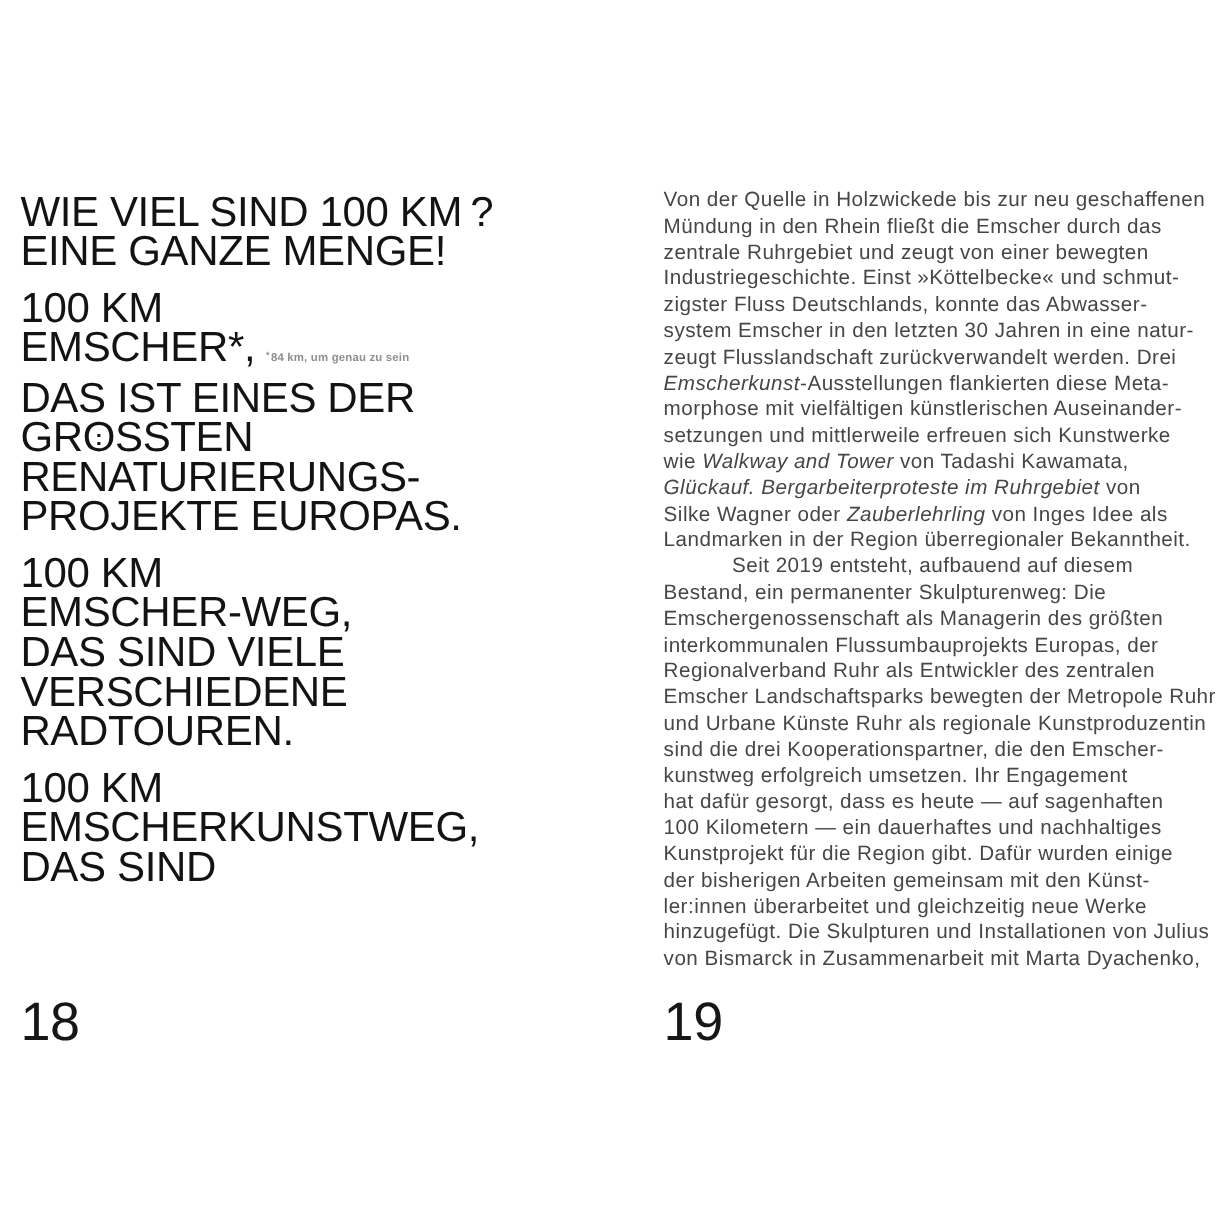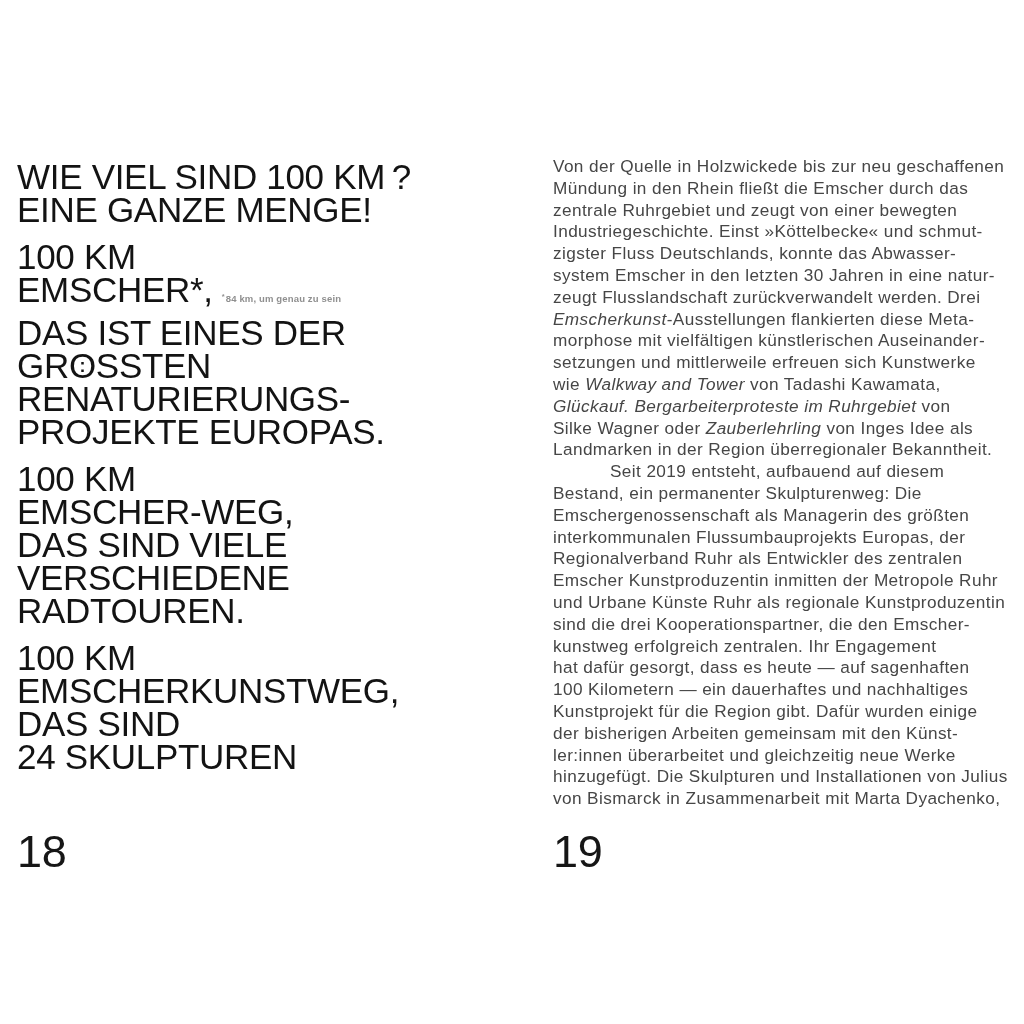--- a/index.html
+++ b/index.html
@@ -73,21 +73,20 @@
         <div class="hl-line">100 KM</div>
         <div class="hl-line">EMSCHER-WEG,</div>
         <div class="hl-line">DAS SIND VIELE</div>
         <div class="hl-line">VERSCHIEDENE</div>
         <div class="hl-line">RADTOUREN.</div>
       </div>
       <div class="hl-block">
         <div class="hl-line">100 KM</div>
         <div class="hl-line">EMSCHERKUNSTWEG,</div>
         <div class="hl-line">DAS SIND</div>
-        <div class="hl-line">24 SKULPTUREN</div>
       </div>
     </div>
 </section>
 
 <section class="page-col right-col">
   <div id="body-lines">
       <div class="body-line"><span>Von der Quelle in Holzwickede bis zur neu geschaffenen</span></div>
       <div class="body-line"><span>Mündung in den Rhein fließt die Emscher durch das</span></div>
       <div class="body-line"><span>zentrale Ruhrgebiet und zeugt von einer bewegten</span></div>
       <div class="body-line"><span>Industriegeschichte. Einst »Köttelbecke« und schmut-</span></div>
@@ -99,24 +98,24 @@
       <div class="body-line"><span>setzungen und mittlerweile erfreuen sich Kunstwerke</span></div>
       <div class="body-line"><span>wie </span><span class="it">Walkway and Tower</span><span> von Tadashi Kawamata,</span></div>
       <div class="body-line"><span class="it">Glückauf. Bergarbeiterproteste im Ruhrgebiet</span><span> von</span></div>
       <div class="body-line"><span>Silke Wagner oder </span><span class="it">Zauberlehrling</span><span> von Inges Idee als</span></div>
       <div class="body-line"><span>Landmarken in der Region überregionaler Bekanntheit.</span></div>
       <div class="body-line indent"><span>Seit 2019 entsteht, aufbauend auf diesem</span></div>
       <div class="body-line"><span>Bestand, ein permanenter Skulpturenweg: Die</span></div>
       <div class="body-line"><span>Emschergenossenschaft als Managerin des größten</span></div>
       <div class="body-line"><span>interkommunalen Flussumbauprojekts Europas, der</span></div>
       <div class="body-line"><span>Regionalverband Ruhr als Entwickler des zentralen</span></div>
-      <div class="body-line"><span>Emscher Kunstproduzentin inmitten der Metropole Ruhr</span></div>
+      <div class="body-line"><span>Emscher Landschaftsparks bewegten der Metropole Ruhr</span></div>
       <div class="body-line"><span>und Urbane Künste Ruhr als regionale Kunstproduzentin</span></div>
       <div class="body-line"><span>sind die drei Kooperationspartner, die den Emscher-</span></div>
-      <div class="body-line"><span>kunstweg erfolgreich zentralen. Ihr Engagement</span></div>
+      <div class="body-line"><span>kunstweg erfolgreich umsetzen. Ihr Engagement</span></div>
       <div class="body-line"><span>hat dafür gesorgt, dass es heute — auf sagenhaften</span></div>
       <div class="body-line"><span>100 Kilometern — ein dauerhaftes und nachhaltiges</span></div>
       <div class="body-line"><span>Kunstprojekt für die Region gibt. Dafür wurden einige</span></div>
       <div class="body-line"><span>der bisherigen Arbeiten gemeinsam mit den Künst-</span></div>
       <div class="body-line"><span>ler:innen überarbeitet und gleichzeitig neue Werke</span></div>
       <div class="body-line"><span>hinzugefügt. Die Skulpturen und Installationen von Julius</span></div>
       <div class="body-line"><span>von Bismarck in Zusammenarbeit mit Marta Dyachenko,</span></div>
     </div>
 </section>
 

